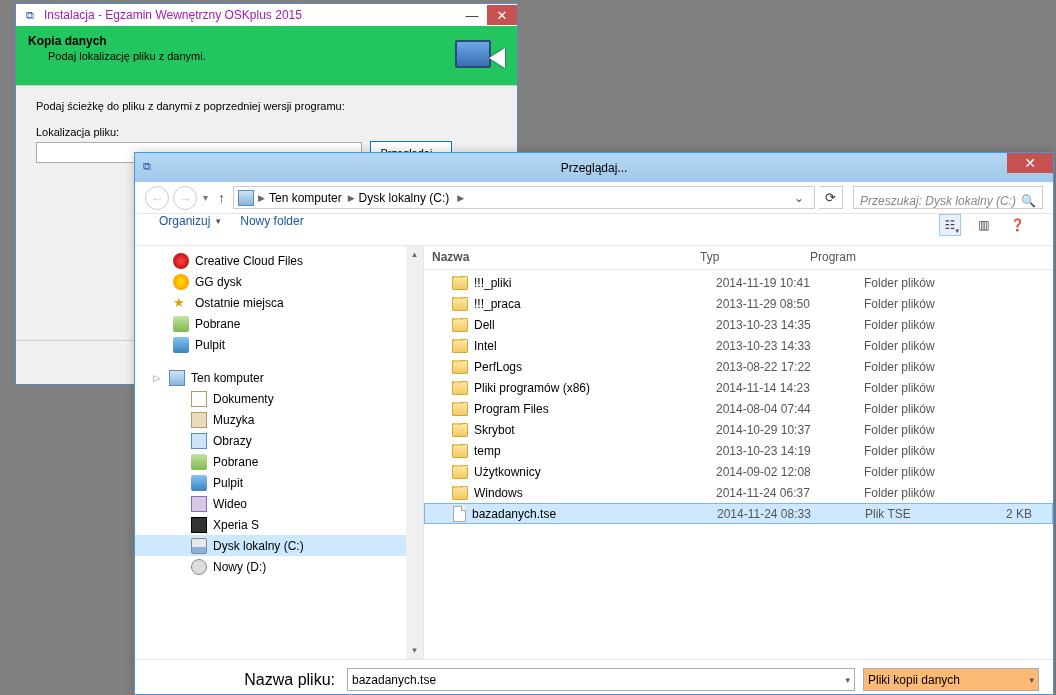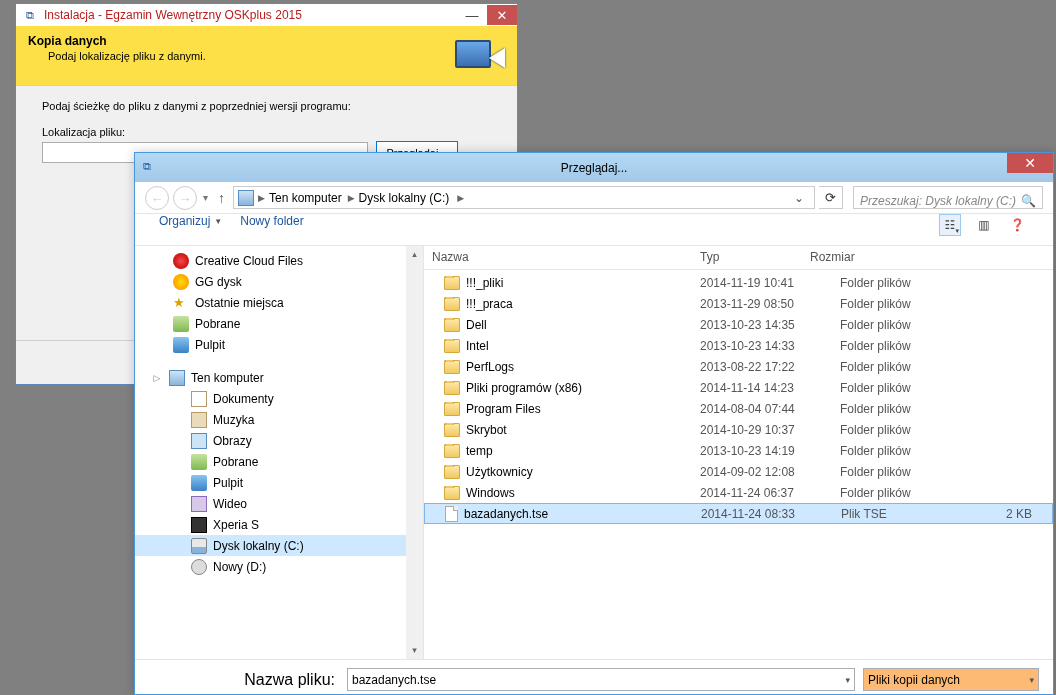--- a/index.html
+++ b/index.html
@@ -2,34 +2,34 @@
 <html><head>
 <meta charset="utf-8">
 <style>
 * { box-sizing: border-box; margin: 0; padding: 0; font-family: "Segoe UI", Tahoma, sans-serif; }
 body { background: #808080; width: 1056px; height: 695px; position: relative; overflow: hidden; font-size: 12px; }
 
 
 .win-installer { position: absolute; left: 15px; top: 3px; width: 503px; height: 382px; background: #f0f0f0; border: 1px solid #5a8bc0; }
 .win-installer .titlebar { height: 22px; background: #fff; display: flex; align-items: center; padding-left: 6px; }
 .win-installer .titlebar .ico { width: 16px; height: 16px; margin-right: 6px; display: flex; align-items: center; justify-content: center; font-size: 11px; color: #2a5a9e; }
-.win-installer .titlebar .ttl { flex: 1; font-size: 12px; color: #b91c1c; }
+.win-installer .titlebar .ttl { flex: 1; font-size: 12px; color: #a21caf; }
 .win-installer .titlebar .btns { display: flex; }
 .win-installer .titlebar .btns div { width: 30px; height: 20px; display: flex; align-items: center; justify-content: center; font-size: 13px; color: #333; }
 .win-installer .titlebar .btns .close { background: #c75050; color: #fff; }
 
-.win-installer .header { height: 60px; background: #fde047; border-bottom: 1px solid #d0d0d0; display: flex; padding: 8px 12px; }
+.win-installer .header { height: 60px; background: #22c55e; border-bottom: 1px solid #d0d0d0; display: flex; padding: 8px 12px; }
 .win-installer .header .txt { flex: 1; }
 .win-installer .header .txt .h1 { font-weight: bold; font-size: 12px; color: #000; }
 .win-installer .header .txt .h2 { font-size: 11px; color: #000; padding-left: 20px; margin-top: 2px; }
 .win-installer .header .headicon { width: 56px; height: 48px; position: relative; }
 .win-installer .header .headicon .mon { position:absolute; left:6px; top:6px; width:36px; height:28px; background: linear-gradient(#6aa8e8,#3b6fb0); border:2px solid #2a4c73; border-radius:2px; }
 .win-installer .header .headicon .arr { position:absolute; right:0; top:14px; width:0;height:0;border-top:10px solid transparent;border-bottom:10px solid transparent;border-right:16px solid #fff; filter: drop-shadow(0 0 1px #1a3a5a); }
 
-.win-installer .body { padding: 14px 26px; color: #000; font-size: 11px; }
+.win-installer .body { padding: 14px 20px; color: #000; font-size: 11px; }
 .win-installer .body .lbl1 { margin-bottom: 14px; }
 .win-installer .body .lbl2 { margin-bottom: 4px; }
 .win-installer .body .row { display: flex; gap: 8px; }
 .win-installer .body .row input { width: 326px; height: 21px; border: 1px solid #abadb3; background: #fff; padding: 0 4px; font-size: 11px; }
 .win-installer .body .row button { width: 82px; height: 23px; border: 1px solid #0078d7; background: #fff; font-size: 11px; }
 
 .win-installer .footer { position: absolute; left: 0; right: 0; bottom: 0; height: 44px; border-top: 1px solid #d0d0d0; }
 
 
 .win-browse { position: absolute; left: 134px; top: 152px; width: 920px; height: 543px; background: #fff; border: 1px solid #4796e0; box-shadow: 0 0 10px rgba(0,0,0,.2); }
@@ -86,28 +86,28 @@
 .fico.img { background: #cde4f7; border:1px solid #5a8bc0; }
 .fico.vid { background: #d8c8e8; border:1px solid #8a6ab4; }
 .fico.xp { background: #333; border:1px solid #000; }
 .fico.drv { background: linear-gradient(#e8e8e8 60%,#88b4db 60%); border:1px solid #888; border-radius:2px; }
 .fico.opt { background: #ddd; border:1px solid #888; border-radius:50%; }
 .tsep { height: 12px; }
 
 .list { flex: 1; display: flex; flex-direction: column; }
 .cols { display: flex; height: 24px; border-bottom: 1px solid #e5e5e5; }
 .col { padding: 4px 8px; font-size: 12px; color: #555; border-right: 1px solid transparent; }
-.col.name { width: 268px; }
+.col.name { width: 268px; font-weight: bold; }
 .col.date { width: 140px; }
 .col.type { width: 110px; }
 .col.size { flex: 1; }
 .rows { flex: 1; padding-top: 2px; }
 .row { display: flex; height: 21px; align-items: center; font-size: 12px; color: #000; }
 .row.sel { background: #cde8ff; border: 1px solid #7eb6e8; height:21px; }
-.cell { padding: 0 8px; white-space: nowrap; overflow: hidden; text-overflow: ellipsis; }
+.cell { padding: 0 8px; white-space: nowrap; overflow: hidden; text-overflow: ellipsis; margin-left: 8px; }
 .cell.name { width: 268px; display: flex; align-items: center; gap: 6px; padding-left: 20px; }
 .cell.date { width: 140px; color: #555; }
 .cell.type { width: 110px; color: #555; }
 .cell.size { flex: 1; text-align: right; padding-right: 20px; color: #555; }
 .folder-ico { width: 16px; height: 14px; background: linear-gradient(#ffe9a8,#f0c960); border: 1px solid #d4a93c; border-radius: 1px; position: relative; }
 .folder-ico:before { content:""; position:absolute; left:0; top:-3px; width:7px; height:3px; background:#f0c960; border:1px solid #d4a93c; border-bottom:none; border-radius:1px 1px 0 0; }
 .file-ico { width: 13px; height: 16px; background: #fff; border: 1px solid #aaa; position: relative; }
 .file-ico:before { content:""; position:absolute; right:-1px; top:-1px; width:4px; height:4px; background:#eee; border-left:1px solid #aaa; border-bottom:1px solid #aaa; }
 
 
@@ -265,21 +265,21 @@
           <div class="sbtop">▴</div>
           <div class="sbtrk"></div>
           <div class="sbbot">▾</div>
         </div>
     </div>
 
     <div class="list">
       <div class="cols">
         <div class="col name">Nazwa</div>
         <div class="col type">Typ</div>
-        <div class="col size">Rozmiar</div>
+        <div class="col size">Program</div>
       </div>
       <div class="rows" id="file-rows">
           <div class="row">
             <div class="cell name">
               <span class="folder-ico"></span>
               <span>!!!_pliki</span>
             </div>
             <div class="cell date">2014-11-19 10:41</div>
             <div class="cell type">Folder plików</div>
             <div class="cell size"></div>

